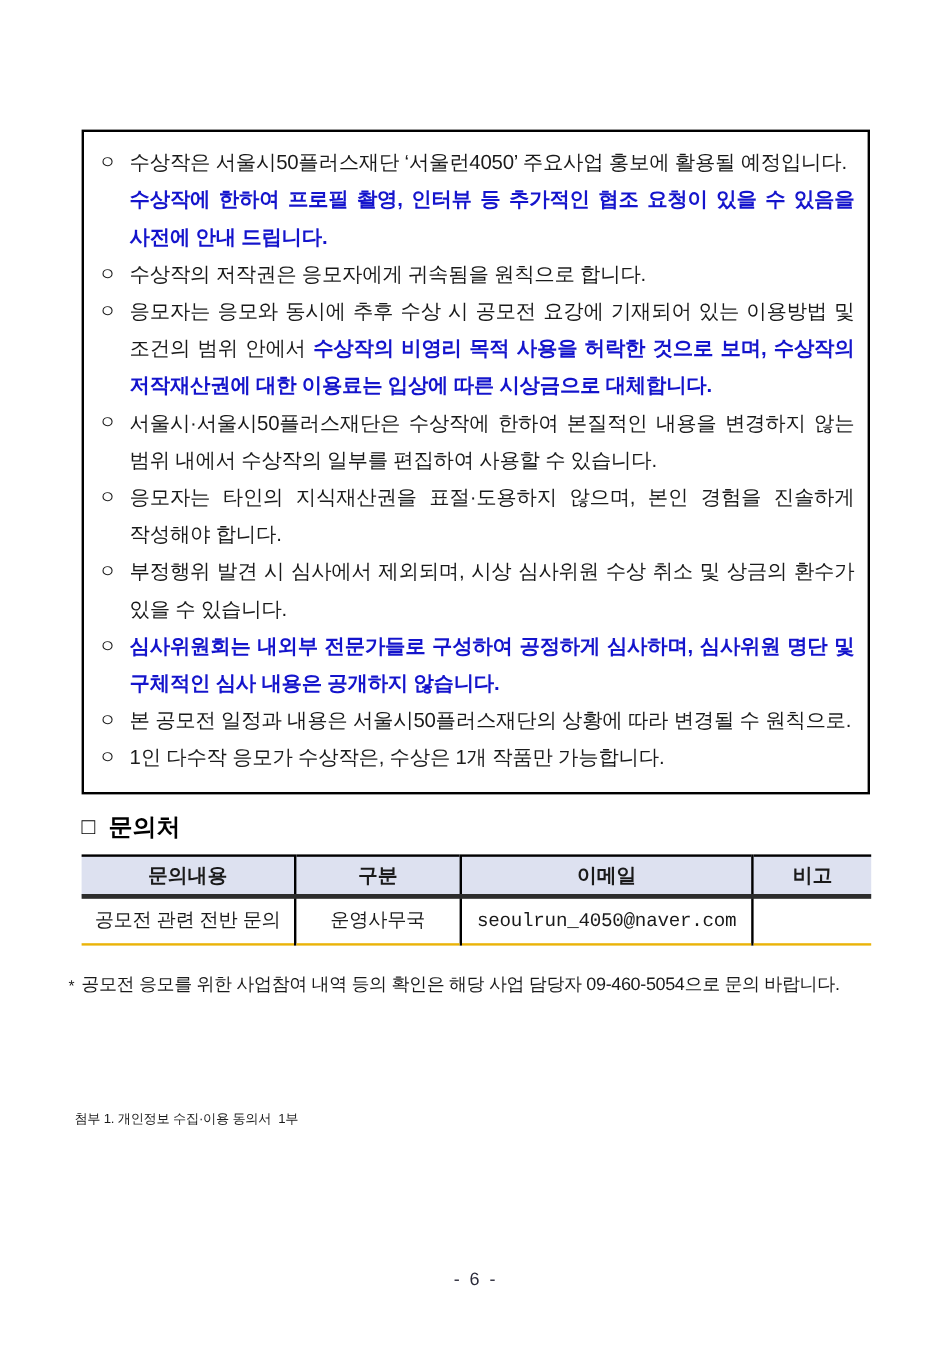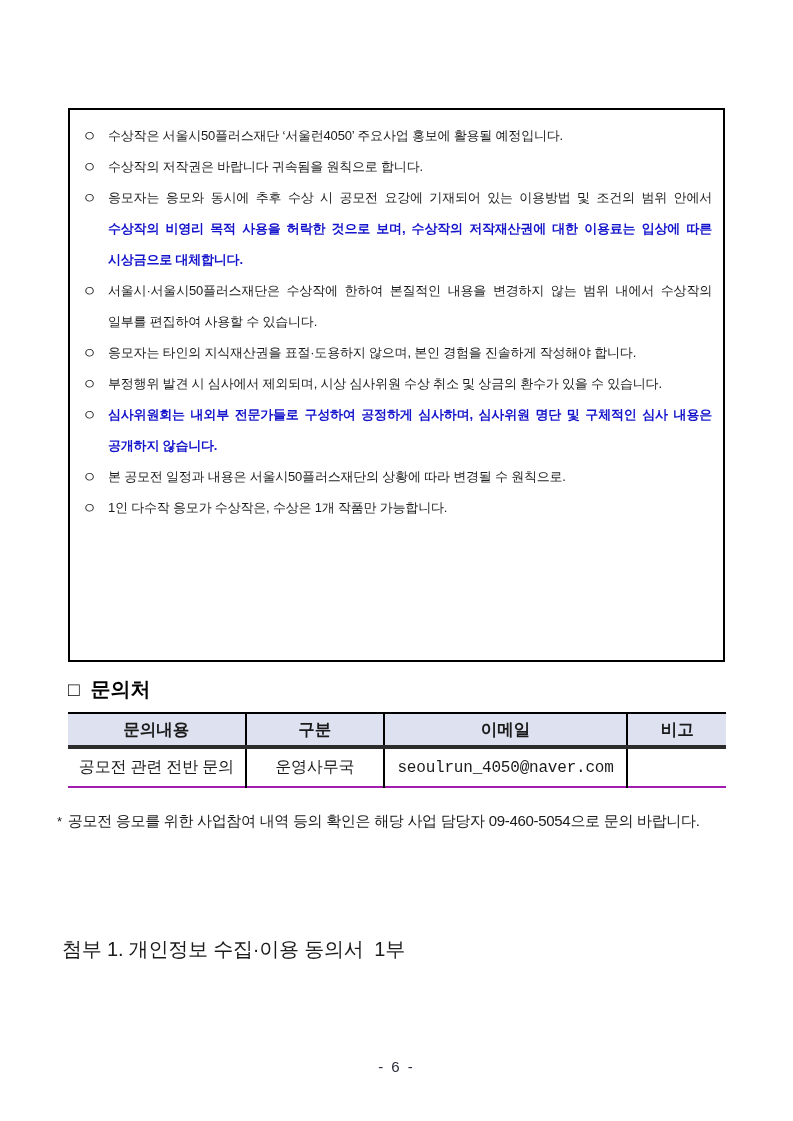--- a/index.html
+++ b/index.html
@@ -34,21 +34,21 @@
   .n-item { display: flex; }
   .bullet {
     flex: 0 0 26px;
     width: 26px;
     font-size: 15px;
     line-height: 31px;
     color: var(--ink);
   }
   .n-text {
     flex: 1;
-    font-size: 13px;
+    font-size: 17px;
     line-height: 31px;
     text-align: justify;
     word-break: keep-all;
     letter-spacing: -0.2px;
   }
   .n-text .em {
     color: var(--em-color);
     font-weight: 700;
   }
   .n-text .plain { color: var(--ink); }
@@ -75,21 +75,21 @@
     width: 658px;
     border-collapse: collapse;
     border-top: 2px solid #000;
     table-layout: fixed;
   }
   .contact-table thead tr {
     background: var(--hdr-bg);
     border-bottom: 4px solid #2c2c2c;
     margin-left: 36px;
   }
-  .contact-table tbody tr { border-bottom: 2px solid #a21caf; }
+  .contact-table tbody tr { border-bottom: 2px solid #eab308; }
   .contact-table th {
     height: 34px;
     font-size: 16.5px;
     font-weight: 700;
     text-align: center;
     vertical-align: middle;
   }
   .contact-table td {
     height: 40px;
     font-size: 16px;
@@ -115,25 +115,24 @@
   }
   .footnote .star { font-size: 13px; line-height: 24px; }
 
   
   .attachments {
     position: absolute;
     left: 62px;
     top: 916px;
   }
   .attach-line {
-    font-size: 20px;
+    font-size: 11px;
     line-height: 35px;
     white-space: pre-wrap;
     letter-spacing: -0.2px;
-    margin-top: 16px;
   }
 
   
   .page-number {
     position: absolute;
     left: 0;
     top: 1058px;
     width: 100%;
     text-align: center;
     font-size: 15px;
@@ -143,25 +142,25 @@
 </style>
 </head>
 <body>
 
 <div class="page">
 
   <div class="notice-box">
     <div>
         <div class="n-item">
           <span class="bullet">ㅇ</span>
-          <div class="n-text"><span class="plain">수상작은 서울시50플러스재단 ‘서울런4050’ 주요사업 홍보에 활용될 예정입니다.</span><br></div>
-        </div>
-        <div class="n-item">
-          <span class="bullet">ㅇ</span>
-          <div class="n-text"><span class="plain">수상작의 저작권은 바랍니다 귀속됨을 원칙으로 합니다.</span></div>
+          <div class="n-text"><span class="plain">수상작은 서울시50플러스재단 ‘서울런4050’ 주요사업 홍보에 활용될 예정입니다.</span><br><span class="em">수상작에 한하여 프로필 촬영, 인터뷰 등 추가적인 협조 요청이 있을 수 있음을 사전에 안내 드립니다.</span></div>
+        </div>
+        <div class="n-item">
+          <span class="bullet">ㅇ</span>
+          <div class="n-text"><span class="plain">수상작의 저작권은 응모자에게 귀속됨을 원칙으로 합니다.</span></div>
         </div>
         <div class="n-item">
           <span class="bullet">ㅇ</span>
           <div class="n-text"><span class="plain">응모자는 응모와 동시에 추후 수상 시 공모전 요강에 기재되어 있는 이용방법 및 조건의 범위 안에서 </span><span class="em">수상작의 비영리 목적 사용을 허락한 것으로 보며, 수상작의 저작재산권에 대한 이용료는 입상에 따른 시상금으로 대체합니다.</span></div>
         </div>
         <div class="n-item">
           <span class="bullet">ㅇ</span>
           <div class="n-text"><span class="plain">서울시·서울시50플러스재단은 수상작에 한하여 본질적인 내용을 변경하지 않는 범위 내에서 수상작의 일부를 편집하여 사용할 수 있습니다.</span></div>
         </div>
         <div class="n-item">

